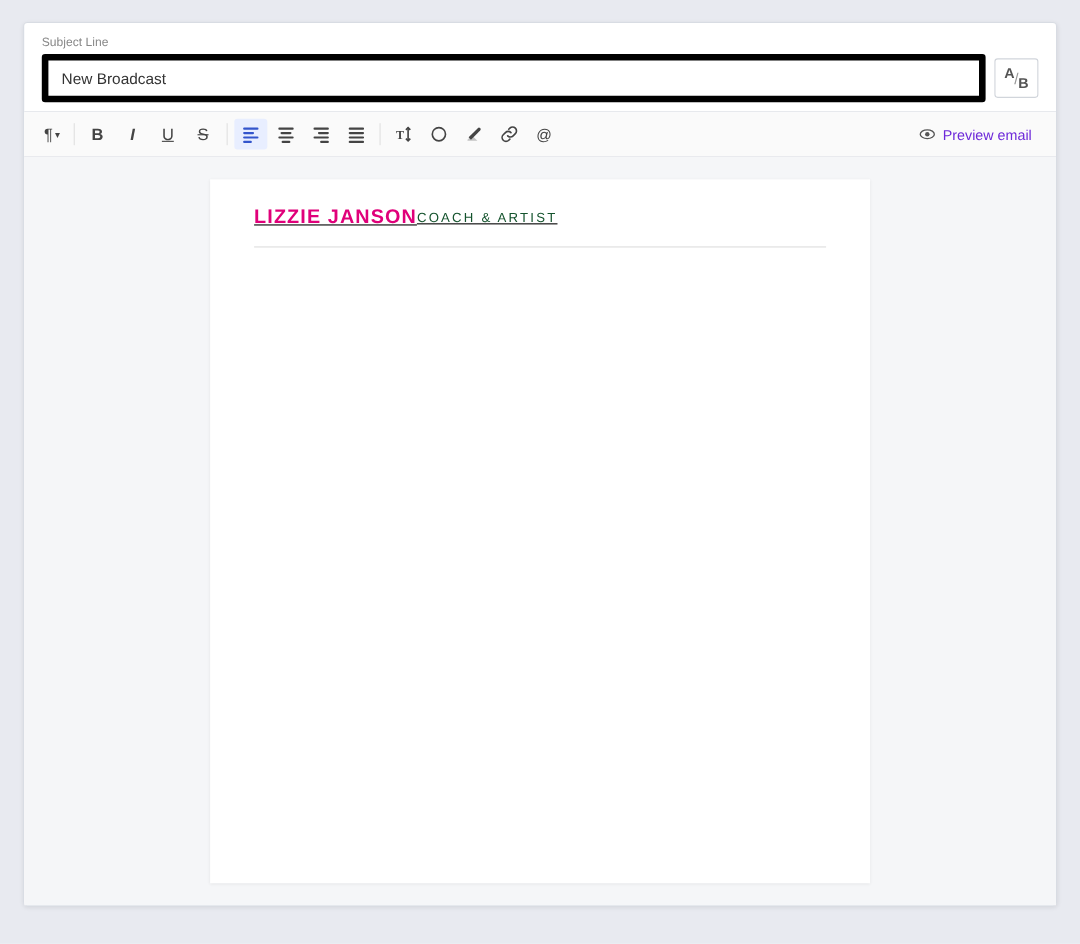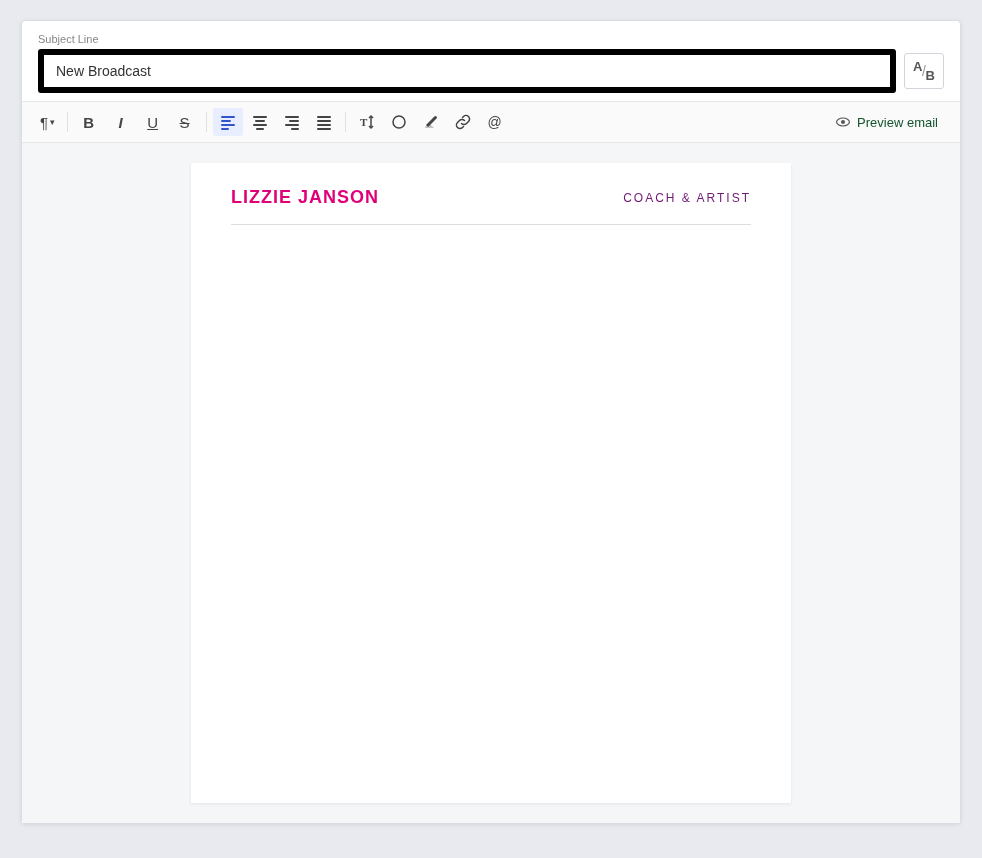--- a/index.html
+++ b/index.html
@@ -138,21 +138,21 @@
     .preview-btn {
       display: flex;
       align-items: center;
       gap: 6px;
       padding: 0 10px;
       height: 28px;
       border: none;
       background: transparent;
       cursor: pointer;
       font-size: 13px;
-      color: #14532d;
+      color: #6d28d9;
       border-radius: 3px;
     }
 
     
     .editor-body {
       background: #f5f6f8;
       min-height: 680px;
       padding: 20px;
       display: flex;
       justify-content: center;
@@ -162,35 +162,35 @@
       background: #fff;
       width: 600px;
       min-height: 640px;
       box-shadow: 0 1px 3px rgba(0,0,0,0.08);
     }
 
     .email-header {
       padding: 24px 40px 16px 40px;
       display: flex;
       align-items: center;
-      justify-content: space-between;
+      text-decoration: underline;
     }
 
     .brand-name {
       font-size: 18px;
       font-weight: 800;
       color: #e0007a;
       letter-spacing: 1px;
       text-transform: uppercase;
     }
 
     .brand-tagline {
       font-size: 12px;
       font-weight: 500;
-      color: #701a75;
+      color: #14532d;
       letter-spacing: 2px;
       text-transform: uppercase;
     }
 
     .email-divider {
       height: 1px;
       background: #ddd;
       margin: 0 40px;
     }
 

